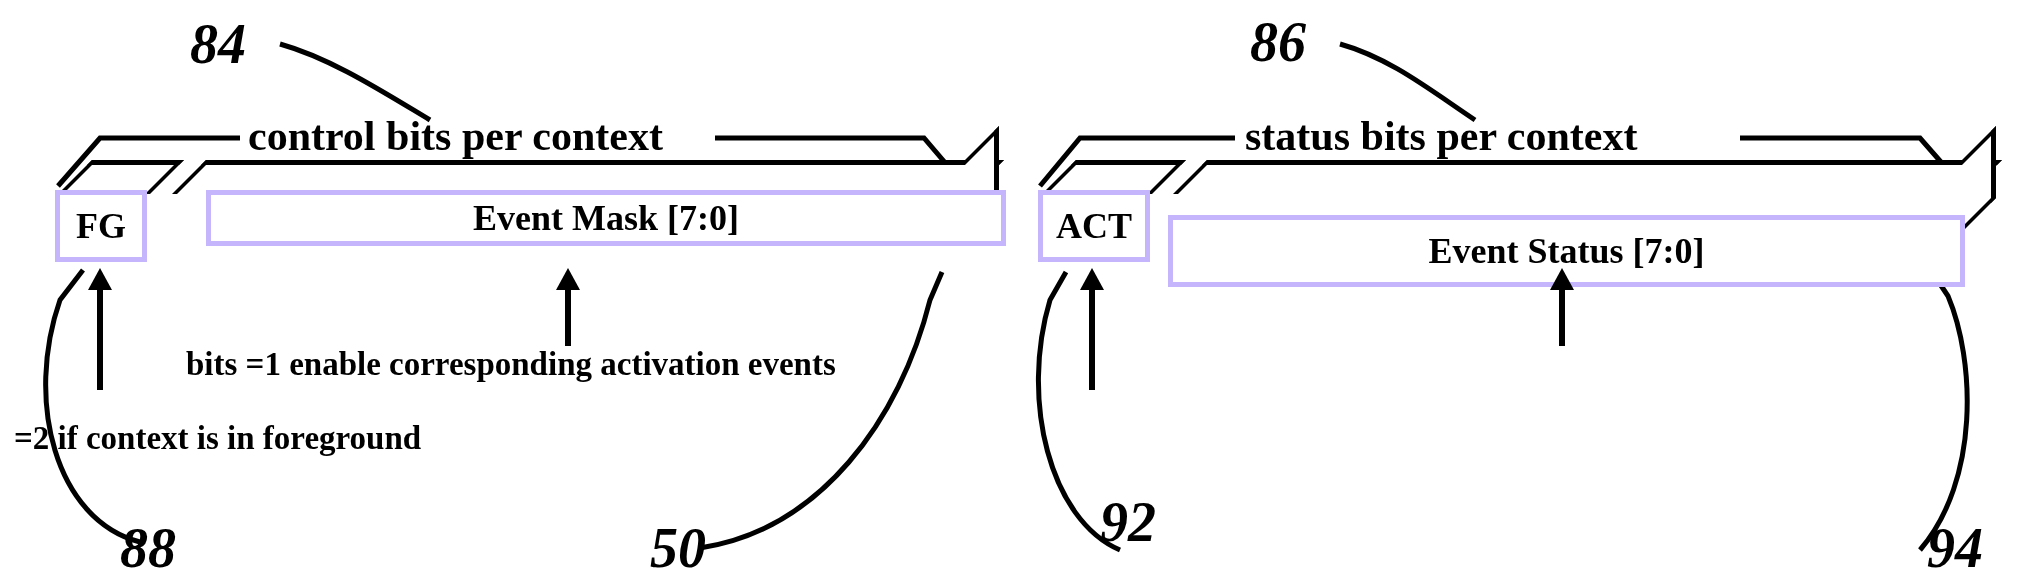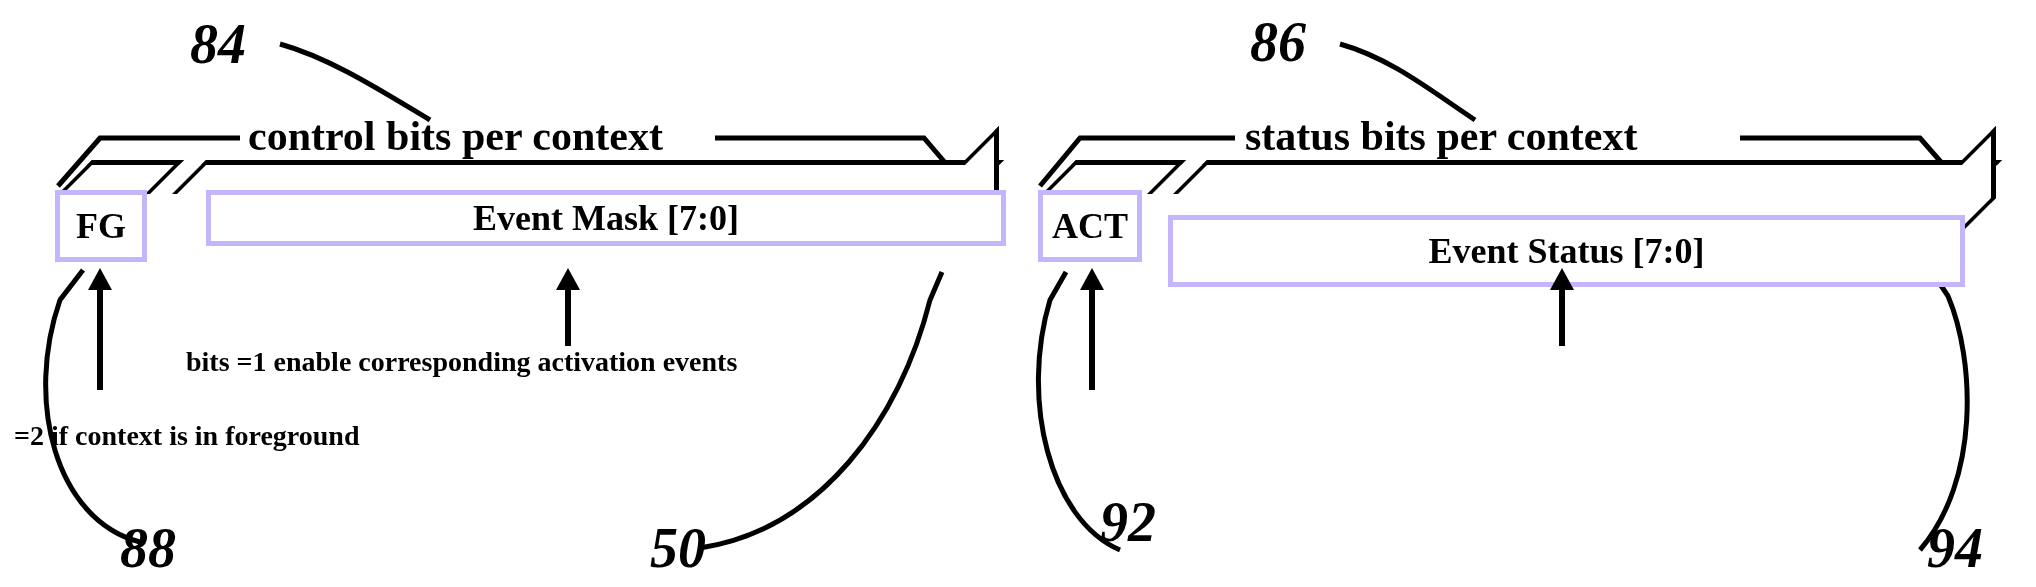--- a/index.html
+++ b/index.html
@@ -47,21 +47,21 @@
     border: 5px solid #000;
     border-left: none;
     transform: skewY(-45deg);
     transform-origin: top left;
     box-sizing: border-box;
   }
   .curly-header {
     font-size: 42px;
     font-weight: bold;
   }
-  .desc { font-size: 28px; font-weight: bold; }
+  .desc { font-size: 33px; font-weight: bold; }
   .refnum {
     font-size: 56px;
     font-style: italic;
     font-weight: bold;
   }
   
   .arrow-up {
     position: absolute;
     width: 0;
     height: 0;
@@ -128,21 +128,21 @@
   <div class="abs desc" style="left:186px; top:346px;">bits =1 enable corresponding activation events</div>
   <div class="abs desc" style="left:14px; top:420px;">=2 if context is in foreground</div>
 
   <div class="abs refnum" style="left:190px; top:12px;">84</div>
   <div class="abs refnum" style="left:120px; top:516px;">88</div>
   <div class="abs refnum" style="left:650px; top:516px;">50</div>
 
   <div class="abs curly-header" style="left:1245px; top:112px;">status bits per context</div>
 
   <div class="top-face" style="left:1042px; top:160px; width:110px;"></div>
-  <div class="field" style="left:1038px; top:190px; width:104px; height:72px;">
+  <div class="field" style="left:1038px; top:190px; width:112px; height:72px;">
     <span>ACT</span>
   </div>
 
   <div class="top-face" style="left:1173px; top:160px; width:795px;"></div>
   <div class="side-face" style="left:1962px; top:160px; height:72px;"></div>
   <div class="field" style="left:1168px; top:184px; width:797px; height:72px;margin-top:31px;">
     <span>Event Status [7:0]</span>
   </div>
 
   <div class="arrow-up" style="left:1080px; top:268px;"></div>

